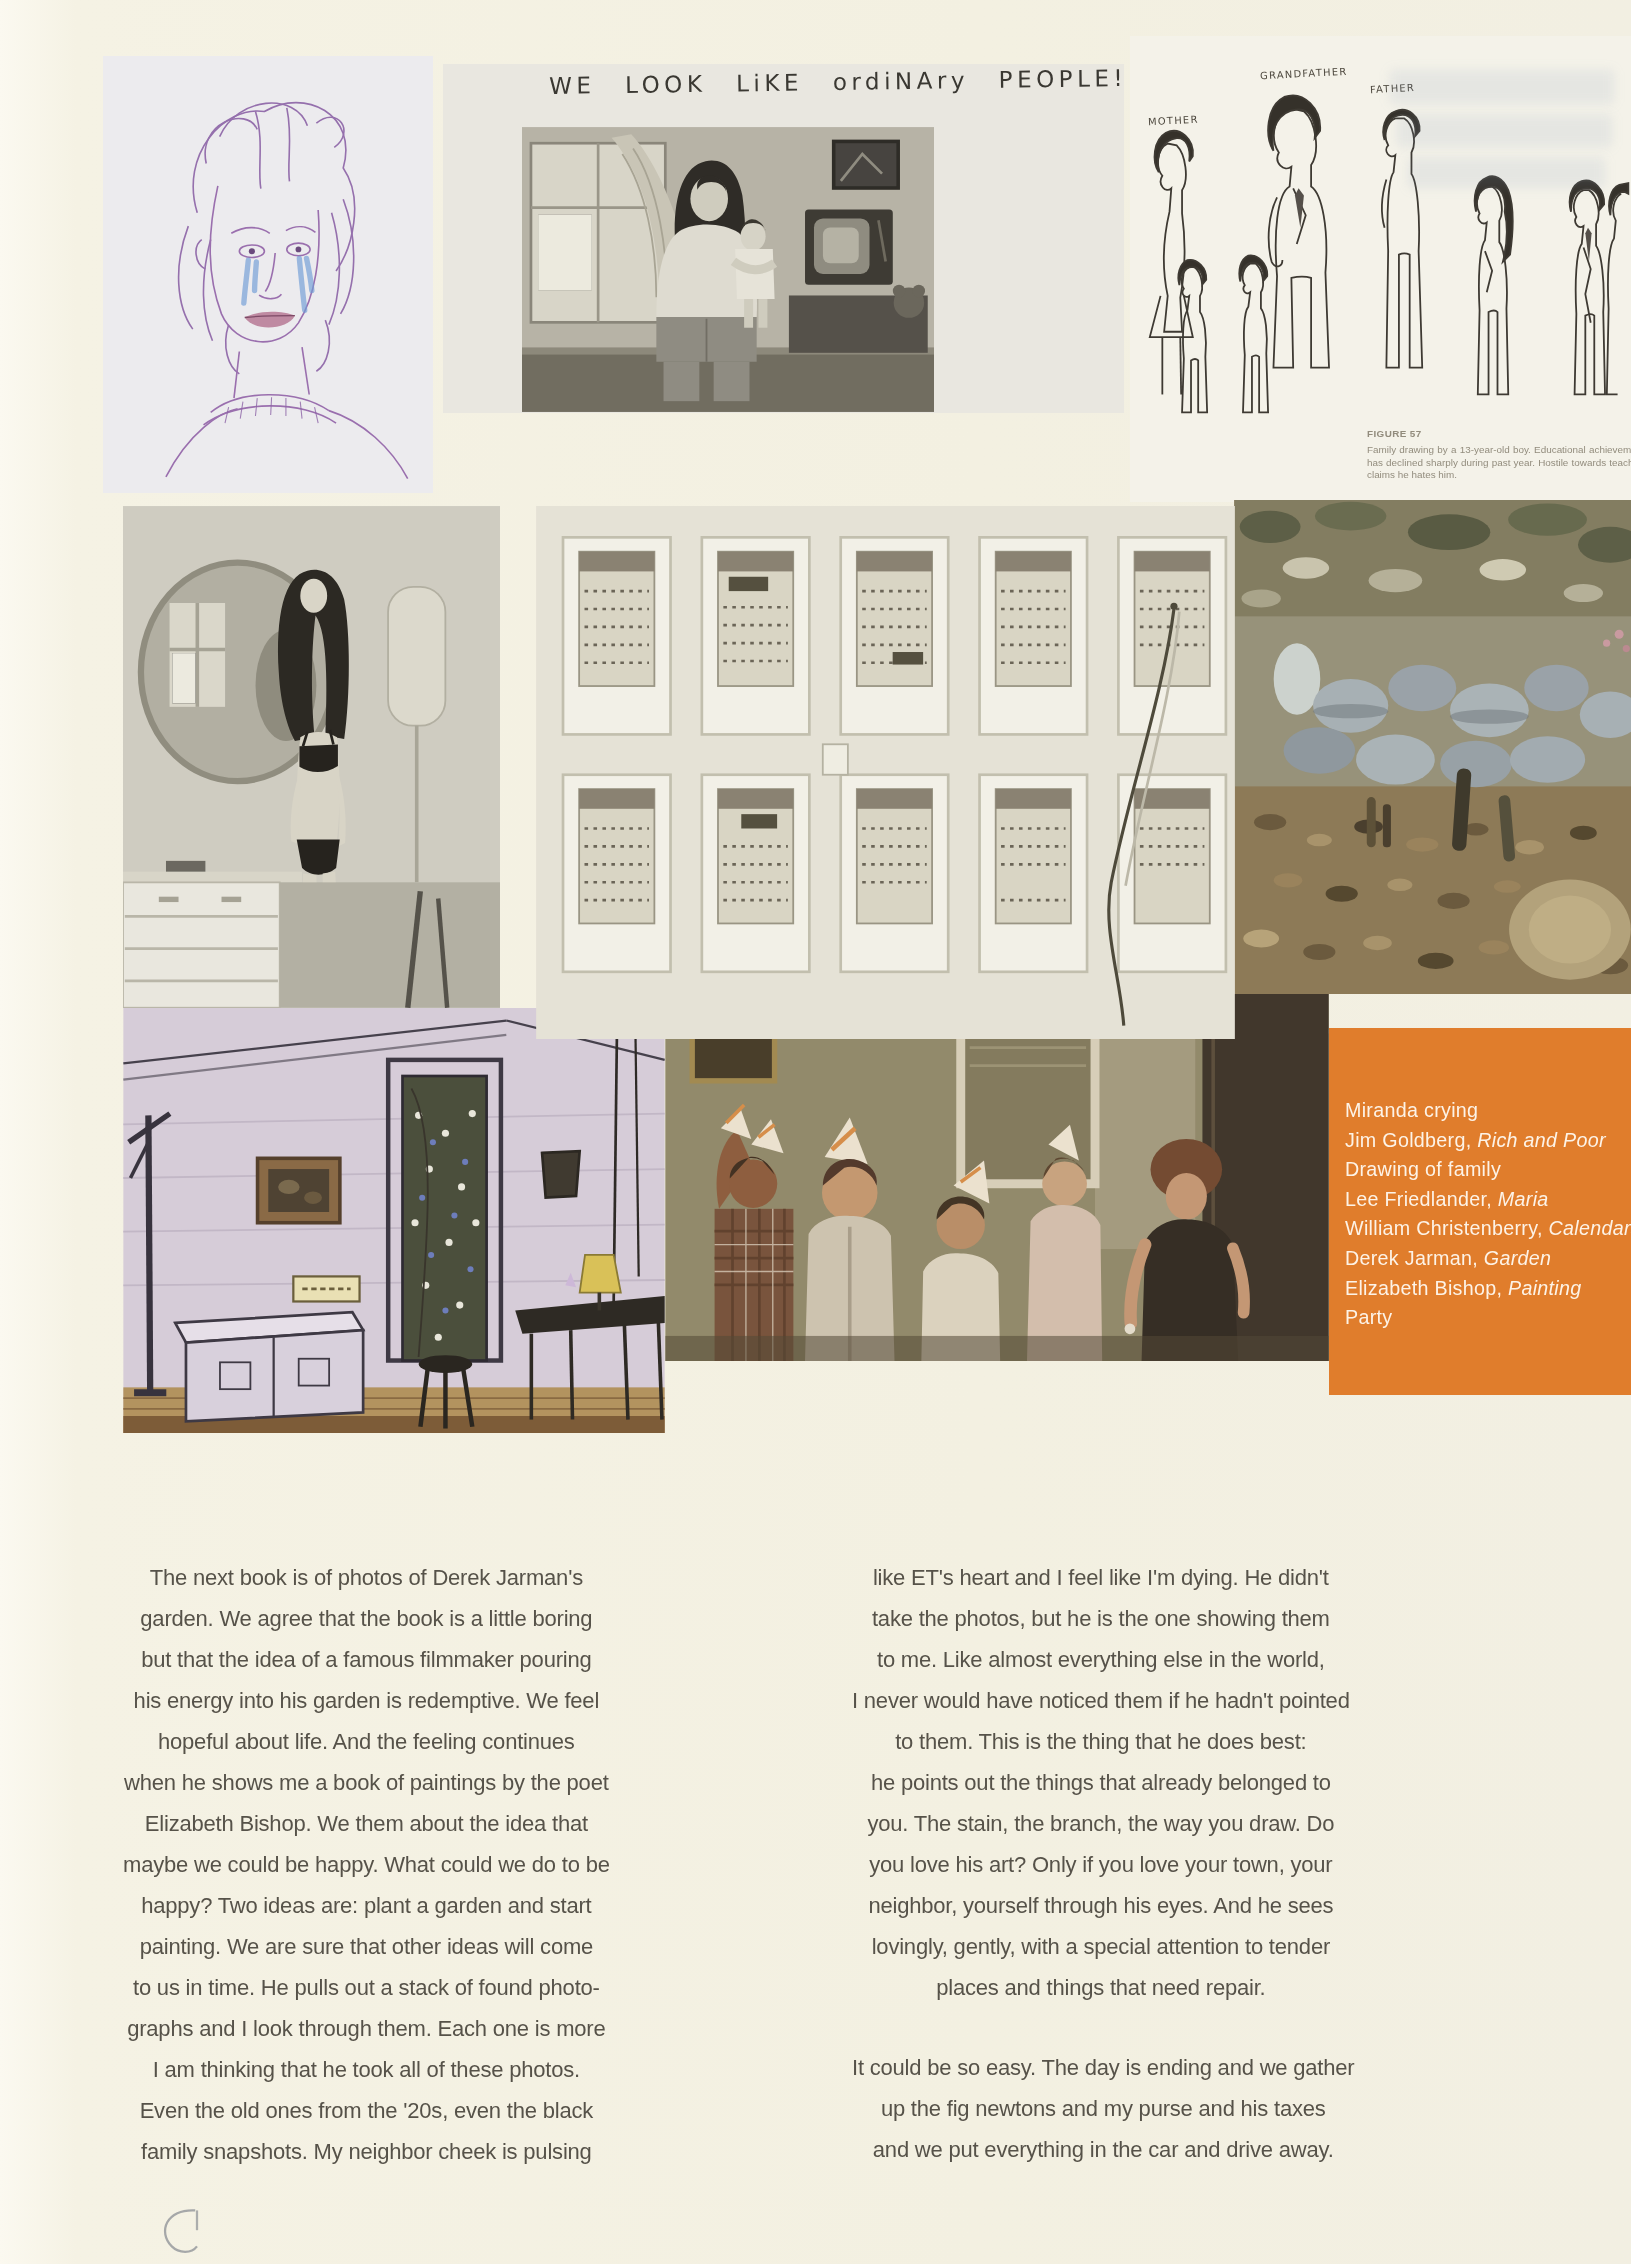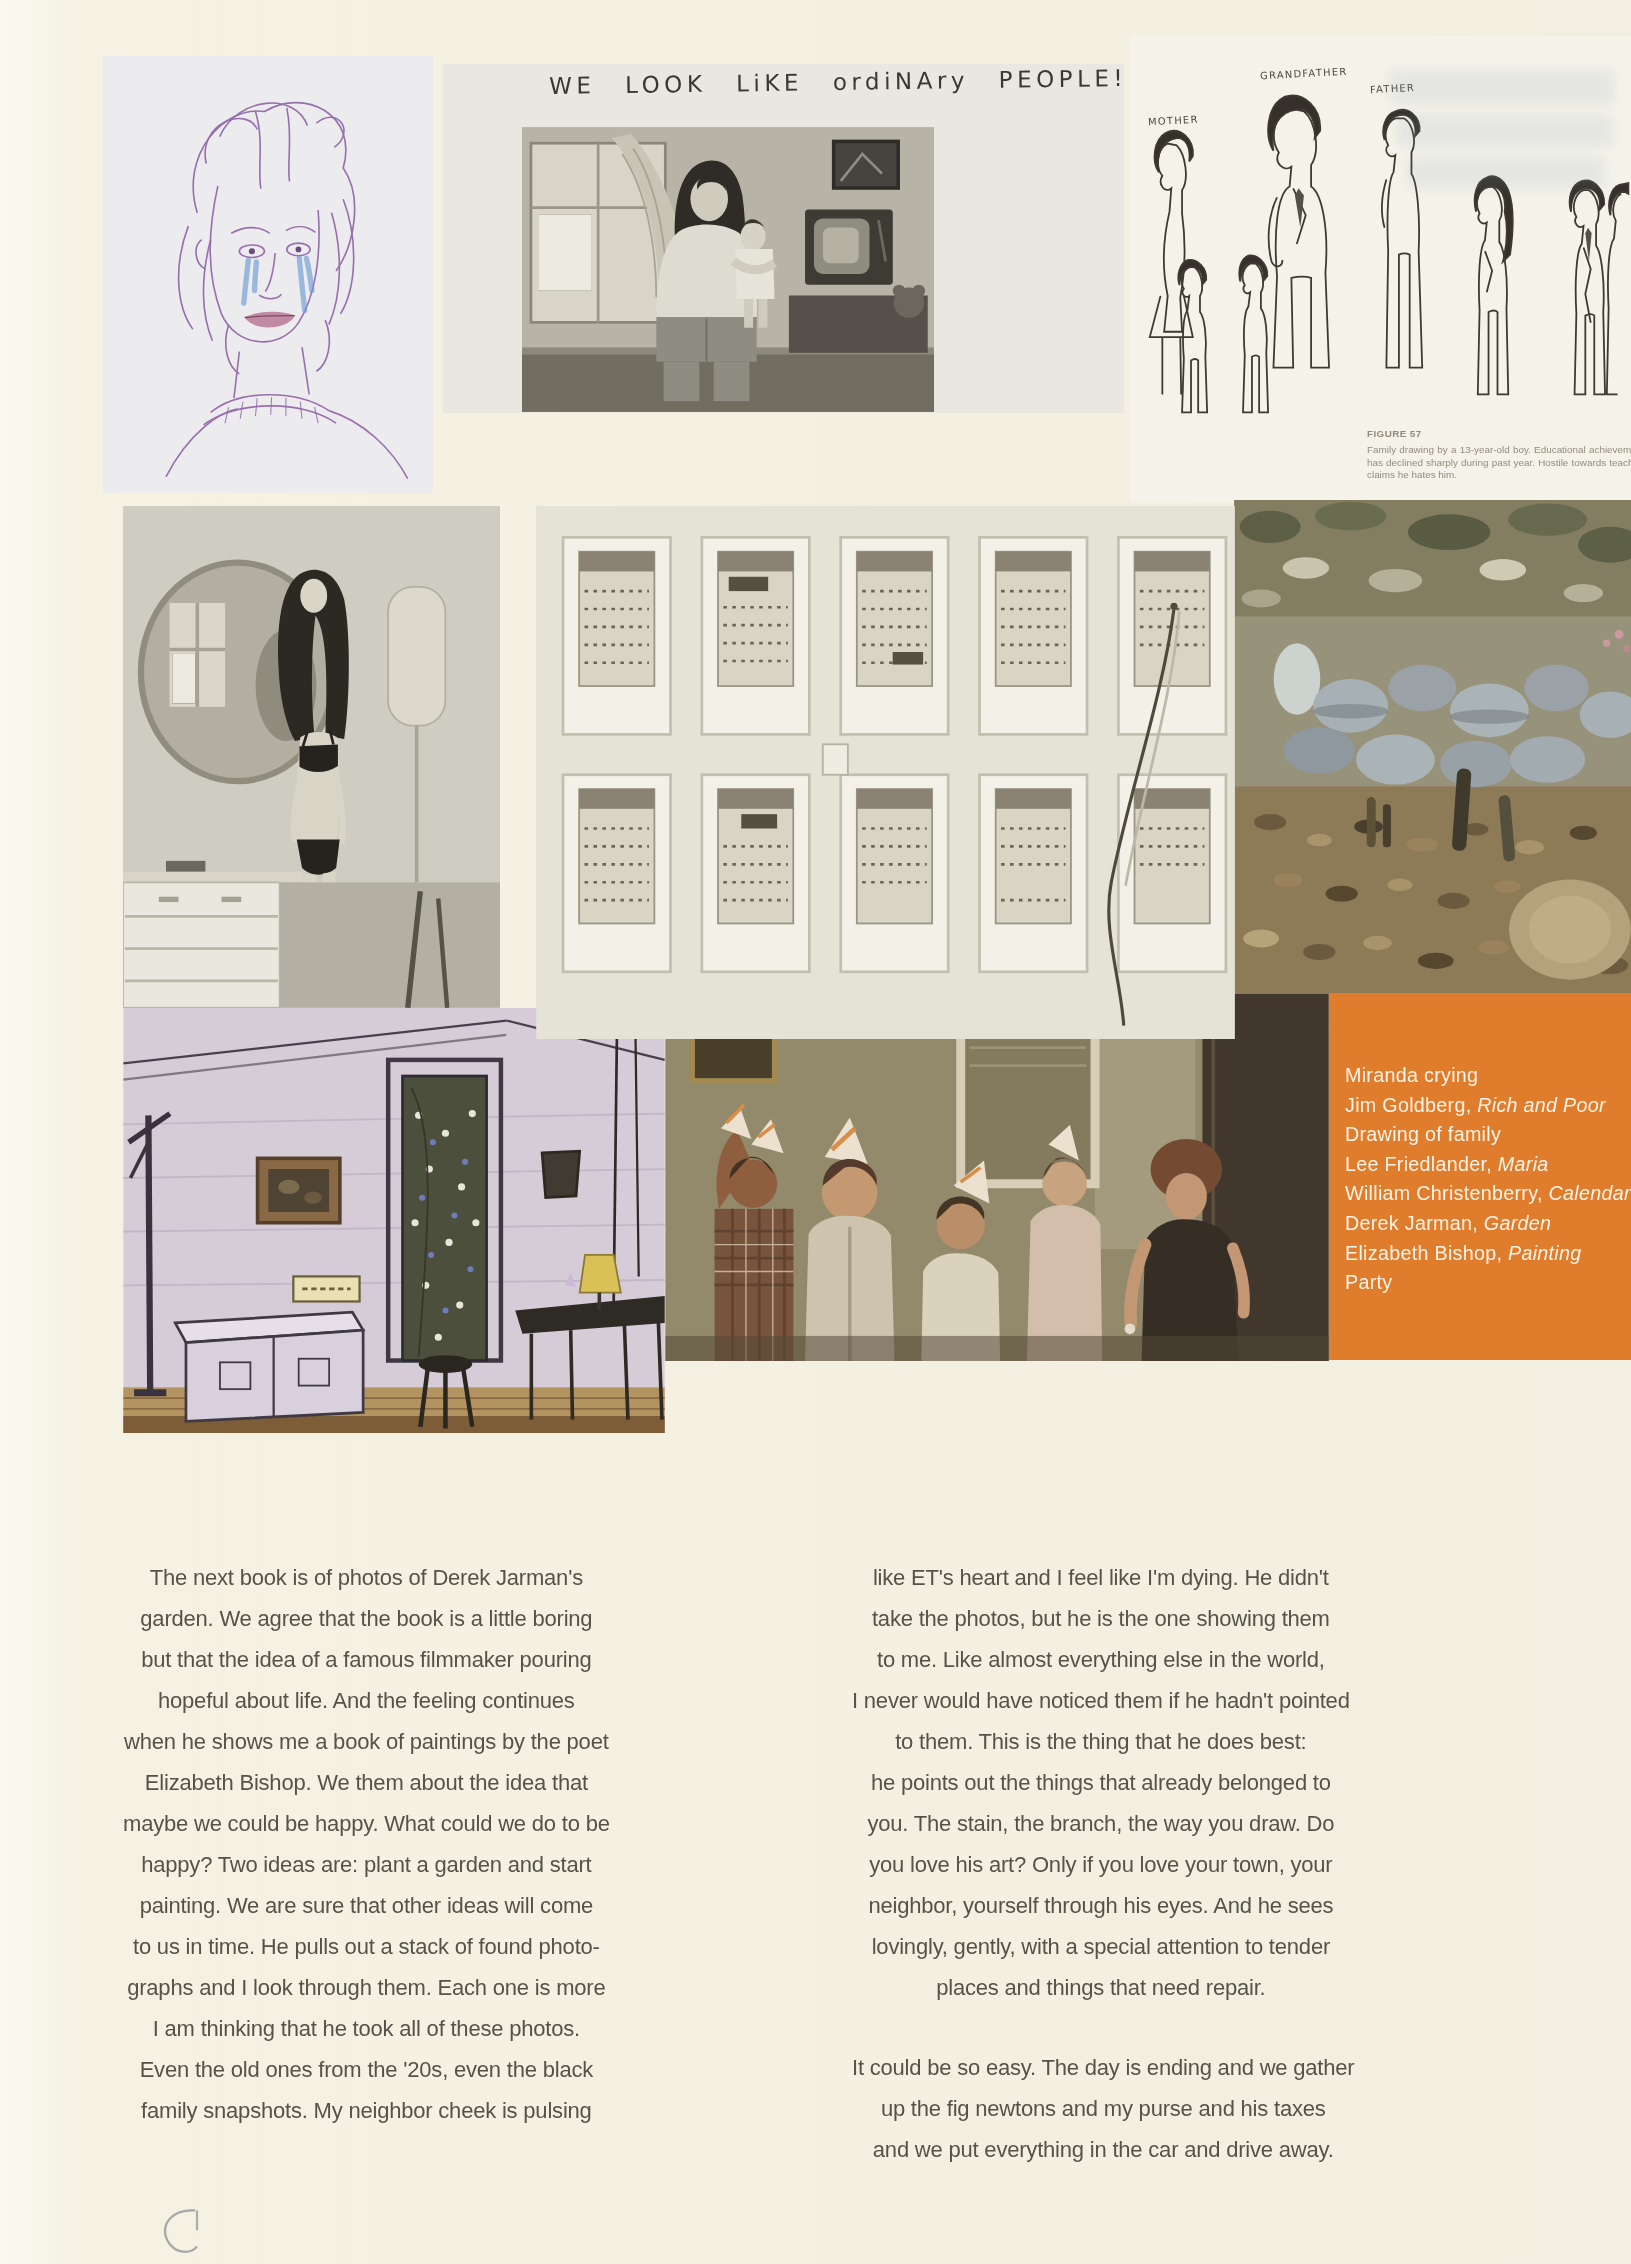--- a/index.html
+++ b/index.html
@@ -586,35 +586,36 @@
 
   <g>
     <path d="M58,352 L256,340 L268,360 L70,374 Z" fill="#e6dfe8" stroke="#3e3944" stroke-width="3"></path>
     <path d="M70,374 L268,360 L268,452 L70,462 Z" fill="#d8d0dc" stroke="#3e3944" stroke-width="3"></path>
     <line x1="168" y1="368" x2="168" y2="456" stroke="#3e3944" stroke-width="2.5"></line>
     <rect x="108" y="396" width="34" height="30" fill="none" stroke="#3e3944" stroke-width="2"></rect>
     <rect x="196" y="392" width="34" height="30" fill="none" stroke="#3e3944" stroke-width="2"></rect>
   </g>
 </svg>
 
-<div id="credits-box" class="panel" style="background: rgb(224, 125, 44);">
+<div id="credits-box" class="panel" style="background: rgb(224, 125, 44); margin-top: 35px;">
     <div class="credit-line"><span>Miranda crying</span></div>
     <div class="credit-line"><span>Jim Goldberg, </span><i>Rich and Poor</i></div>
     <div class="credit-line"><span>Drawing of family</span></div>
     <div class="credit-line"><span>Lee Friedlander, </span><i>Maria</i></div>
     <div class="credit-line"><span>William Christenberry, </span><i>Calendars</i></div>
     <div class="credit-line"><span>Derek Jarman, </span><i>Garden</i></div>
     <div class="credit-line"><span>Elizabeth Bishop, </span><i>Painting</i></div>
     <div class="credit-line"><span>Party</span></div>
   </div>
 
 <div id="left-col" class="text-col">
     <div class="bt-line">The next book is of photos of Derek Jarman's</div>
     <div class="bt-line">garden. We agree that the book is a little boring</div>
     <div class="bt-line">but that the idea of a famous filmmaker pouring</div>
+    <div class="bt-line">his energy into his garden is redemptive. We feel</div>
     <div class="bt-line">hopeful about life. And the feeling continues</div>
     <div class="bt-line">when he shows me a book of paintings by the poet</div>
     <div class="bt-line">Elizabeth Bishop. We them about the idea that</div>
     <div class="bt-line">maybe we could be happy. What could we do to be</div>
     <div class="bt-line">happy? Two ideas are: plant a garden and start</div>
     <div class="bt-line">painting. We are sure that other ideas will come</div>
     <div class="bt-line">to us in time. He pulls out a stack of found photo-</div>
     <div class="bt-line">graphs and I look through them. Each one is more</div>
     <div class="bt-line">I am thinking that he took all of these photos.</div>
     <div class="bt-line">Even the old ones from the '20s, even the black</div>

